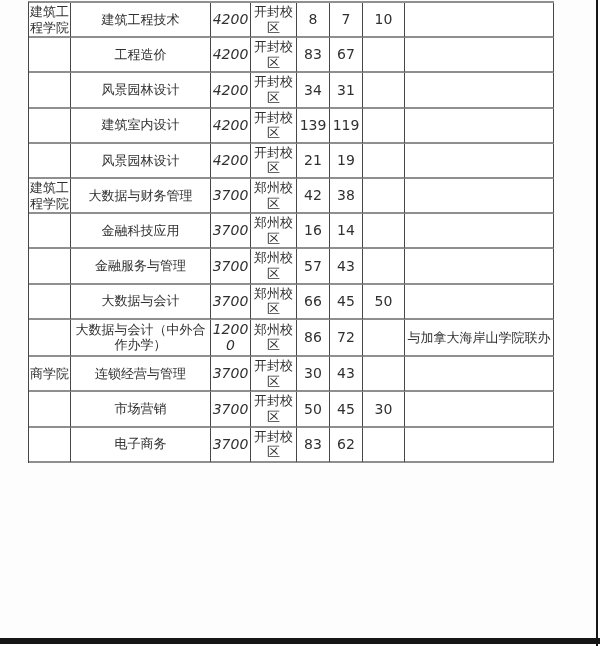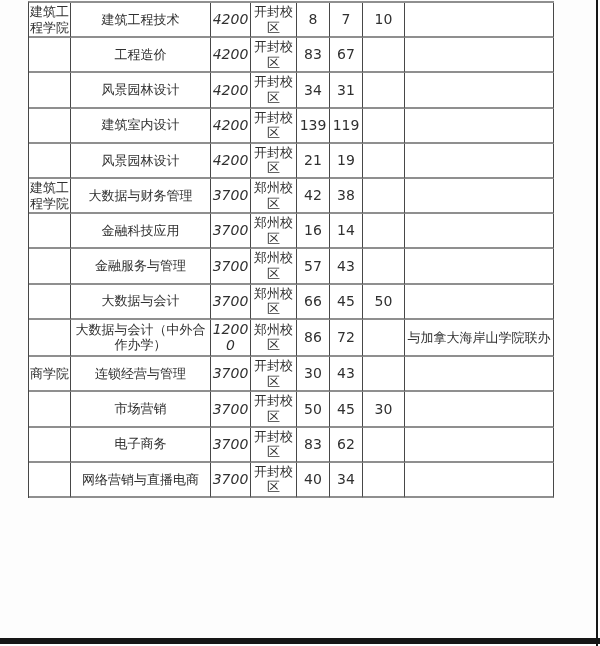--- a/index.html
+++ b/index.html
@@ -191,29 +191,19 @@
         <tr>
           <td class="col-college"></td>
           <td class="col-program">电子商务</td>
           <td class="col-tuition">3700</td>
           <td class="col-campus">开封校区</td>
           <td class="col-num1">83</td>
           <td class="col-num2">62</td>
           <td class="col-num3"></td>
           <td class="col-note"></td>
         </tr>
-        <tr>
-          <td class="col-college"></td>
-          <td class="col-program">网络营销与直播电商</td>
-          <td class="col-tuition">3700</td>
-          <td class="col-campus">开封校区</td>
-          <td class="col-num1">40</td>
-          <td class="col-num2">34</td>
-          <td class="col-num3"></td>
-          <td class="col-note"></td>
-        </tr>
       </tbody>
   </table>
 
   <div class="right-edge-line"></div>
   <div class="bottom-edge-bar"></div>
 
 </div>
 
 </body></html>

